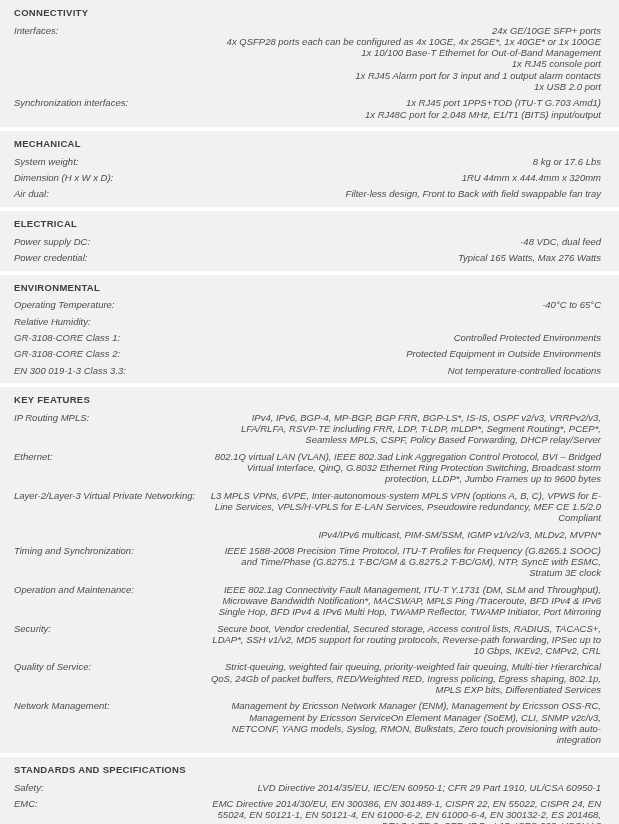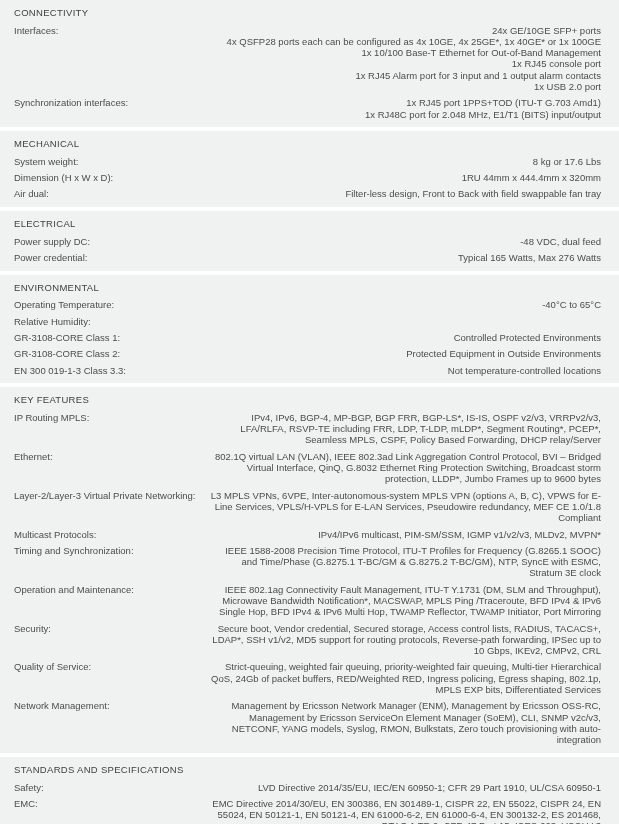--- a/index.html
+++ b/index.html
@@ -9,32 +9,33 @@
     font-family: "Liberation Sans", "DejaVu Sans", sans-serif;
   }
   #doc { width: 619px; }
   .spec-section {
     background: var(--section-bg, #f0f1f1);
     padding: 3px 14px 5px 14px;
     border-bottom: 4px solid var(--divider, #ffffff);
   }
   .section-title {
     font-size: 9.5px;
-    font-weight: normal;
+    font-weight: bold;
     color: var(--title-color, #3e3e3e);
     letter-spacing: 0.3px;
     margin: 4px 0 4px 0;
   }
   .spec-row {
     display: flex;
     align-items: flex-start;
     padding: 2.5px 0;
     font-size: 9.5px;
     line-height: 11.3px;
     color: var(--text-color, #4c4c4c);
+    font-style: italic;
   }
   .spec-label {
     flex: 0 0 196px;
     width: 196px;
     padding-right: 12px;
   }
   .spec-value { flex: 1 1 auto; padding-right: 4px; text-align: right; }
   .value-line { min-height: 11.3px; }
 </style>
 </head>
@@ -161,26 +162,25 @@
   <div class="spec-row">
     <div class="spec-label">Ethernet:</div>
     <div class="spec-value">
             <div class="value-line">802.1Q virtual LAN (VLAN), IEEE 802.3ad Link Aggregation Control Protocol, BVI – Bridged Virtual Interface, QinQ, G.8032 Ethernet Ring Protection Switching, Broadcast storm protection, LLDP*, Jumbo Frames up to 9600 bytes</div>
           </div>
   </div>
 
   <div class="spec-row">
     <div class="spec-label">Layer-2/Layer-3 Virtual Private Networking:</div>
     <div class="spec-value">
-            <div class="value-line">L3 MPLS VPNs, 6VPE, Inter-autonomous-system MPLS VPN (options A, B, C), VPWS for E-Line Services, VPLS/H-VPLS for E-LAN Services, Pseudowire redundancy, MEF CE 1.0/1.8 Compliant</div>
-          </div>
-  </div>
-
-  <div class="spec-row">
-    <div class="spec-label">Multicast Protocols:</div>
+            <div class="value-line">L3 MPLS VPNs, 6VPE, Inter-autonomous-system MPLS VPN (options A, B, C), VPWS for E-Line Services, VPLS/H-VPLS for E-LAN Services, Pseudowire redundancy, MEF CE 1.5/2.0 Compliant</div>
+          </div>
+  </div>
+
+  <div class="spec-row">
     <div class="spec-value">
             <div class="value-line">IPv4/IPv6 multicast, PIM-SM/SSM, IGMP v1/v2/v3, MLDv2, MVPN*</div>
           </div>
   </div>
 
   <div class="spec-row">
     <div class="spec-label">Timing and Synchronization:</div>
     <div class="spec-value">
             <div class="value-line">IEEE 1588-2008 Precision Time Protocol,  ITU-T Profiles for Frequency (G.8265.1 SOOC) and Time/Phase (G.8275.1 T-BC/GM &amp; G.8275.2 T-BC/GM), NTP, SyncE with ESMC, Stratum 3E clock</div>
           </div>

